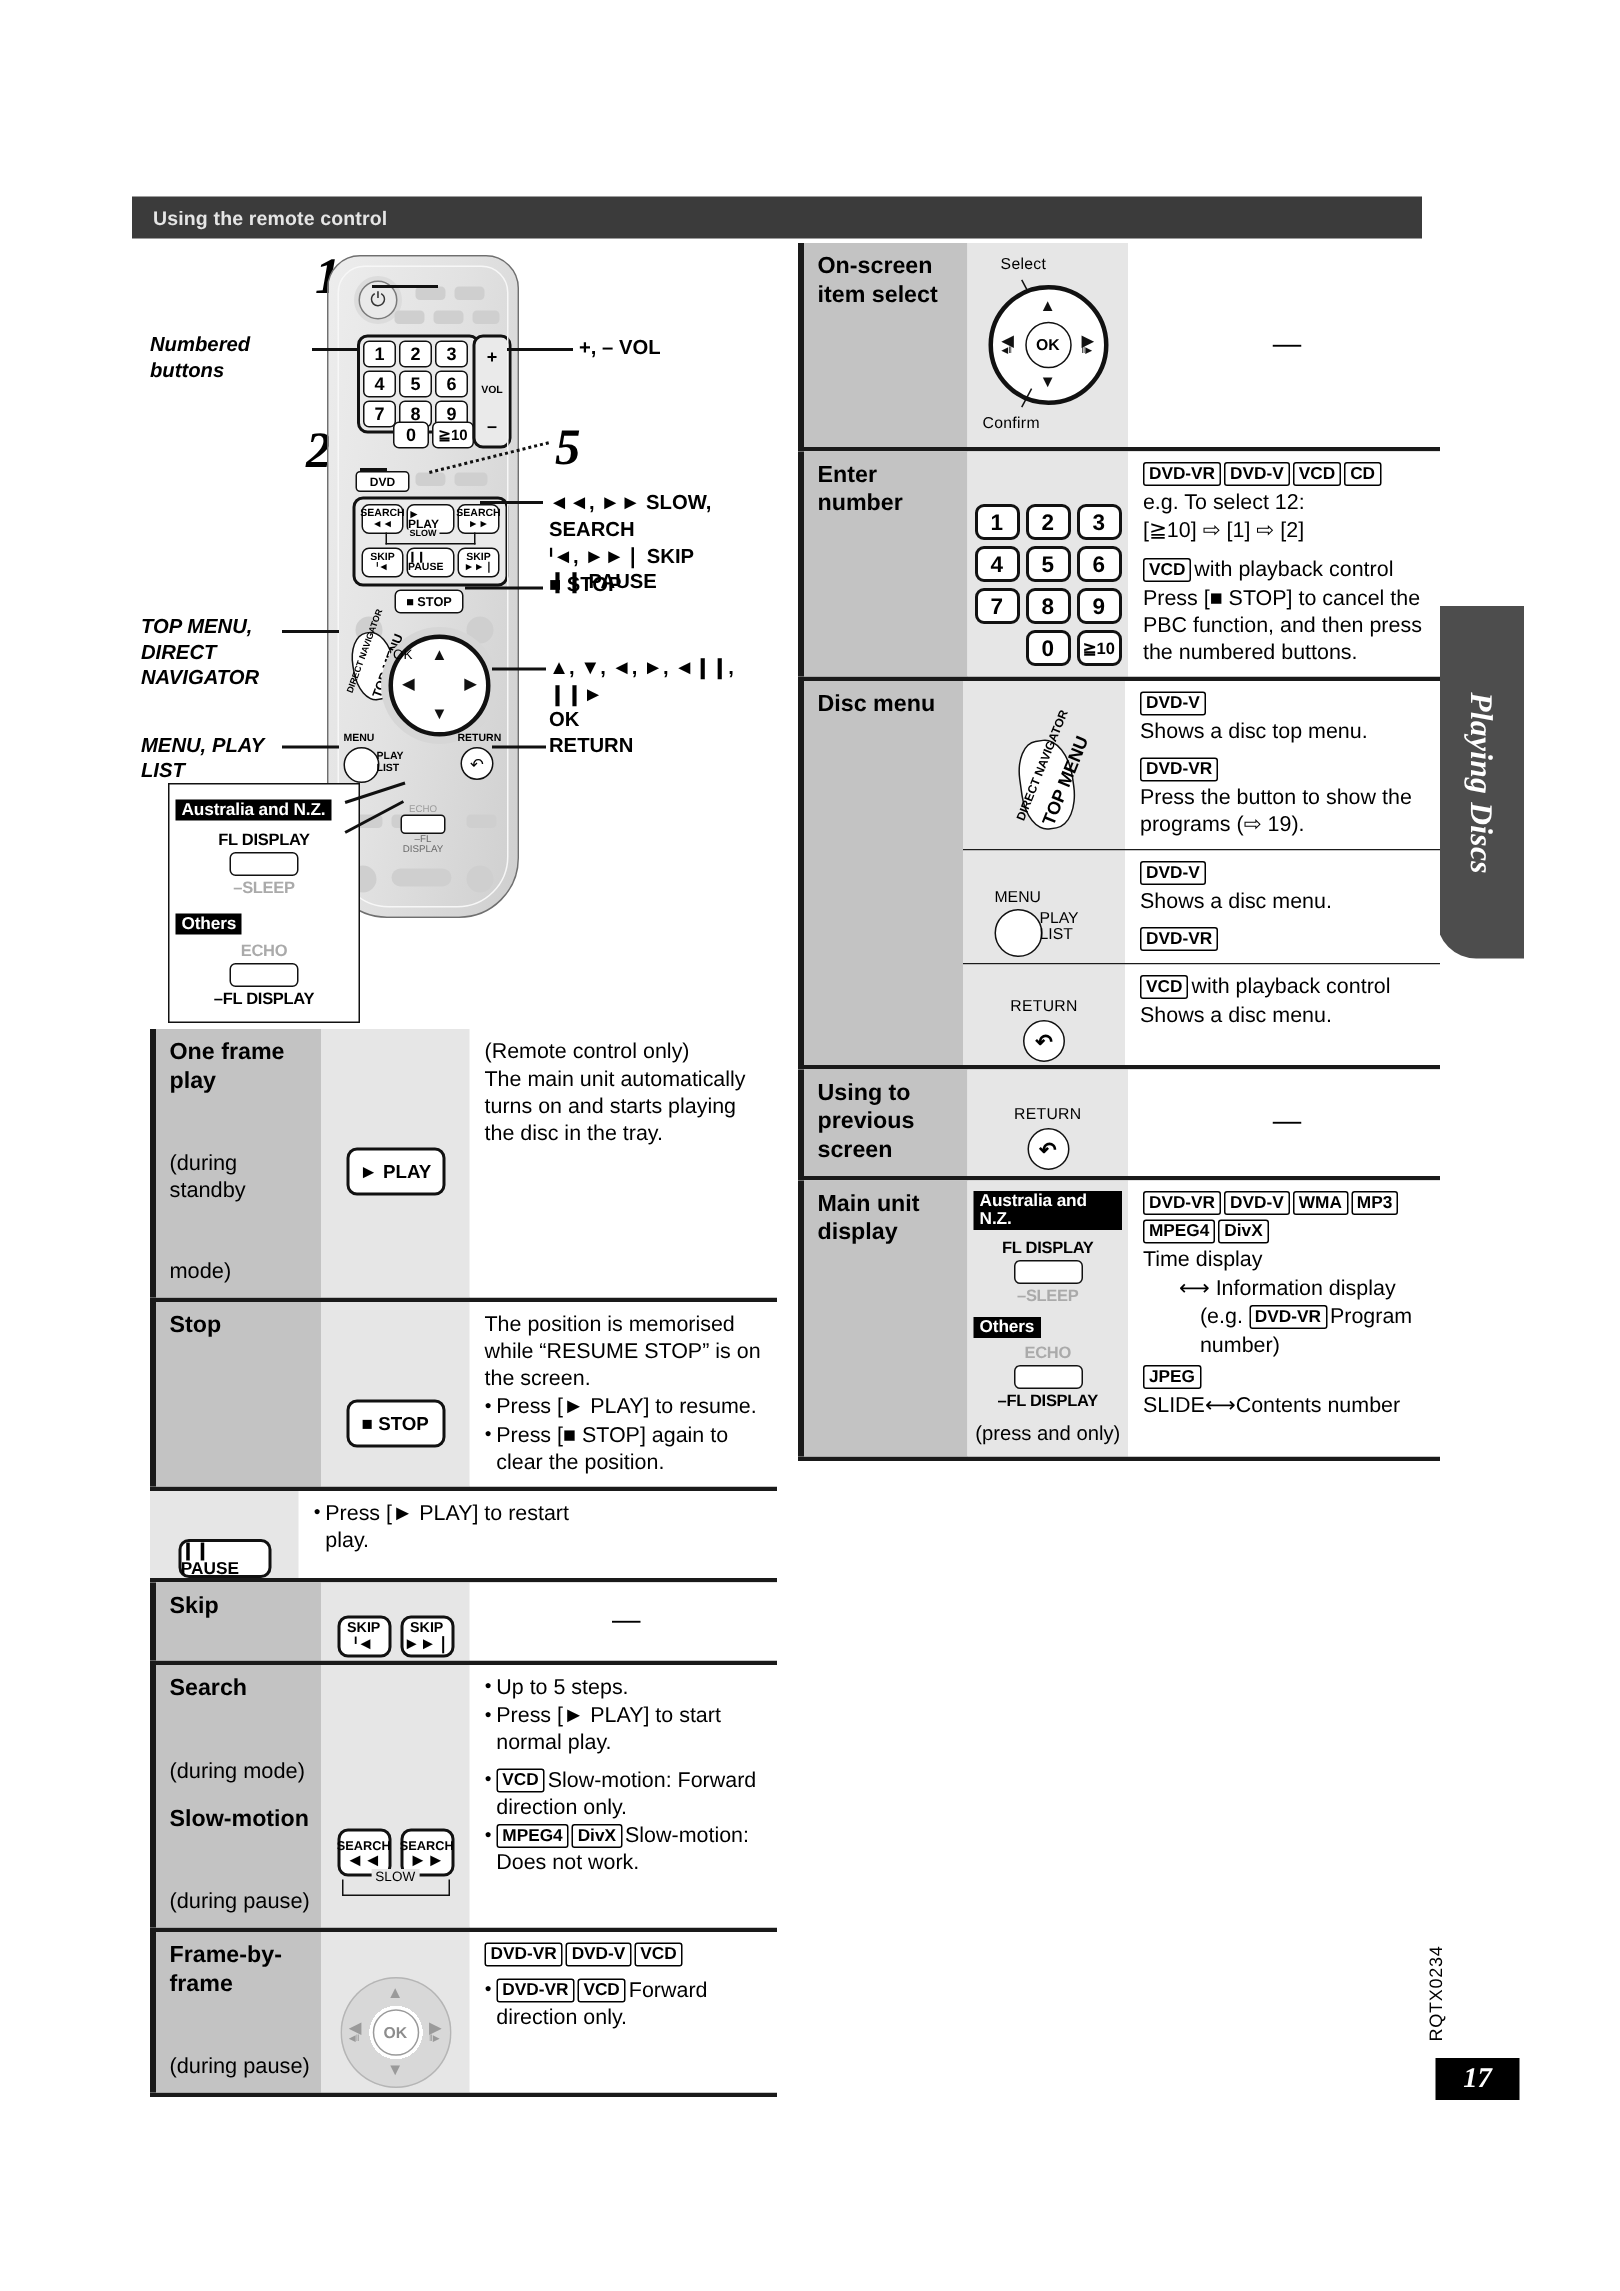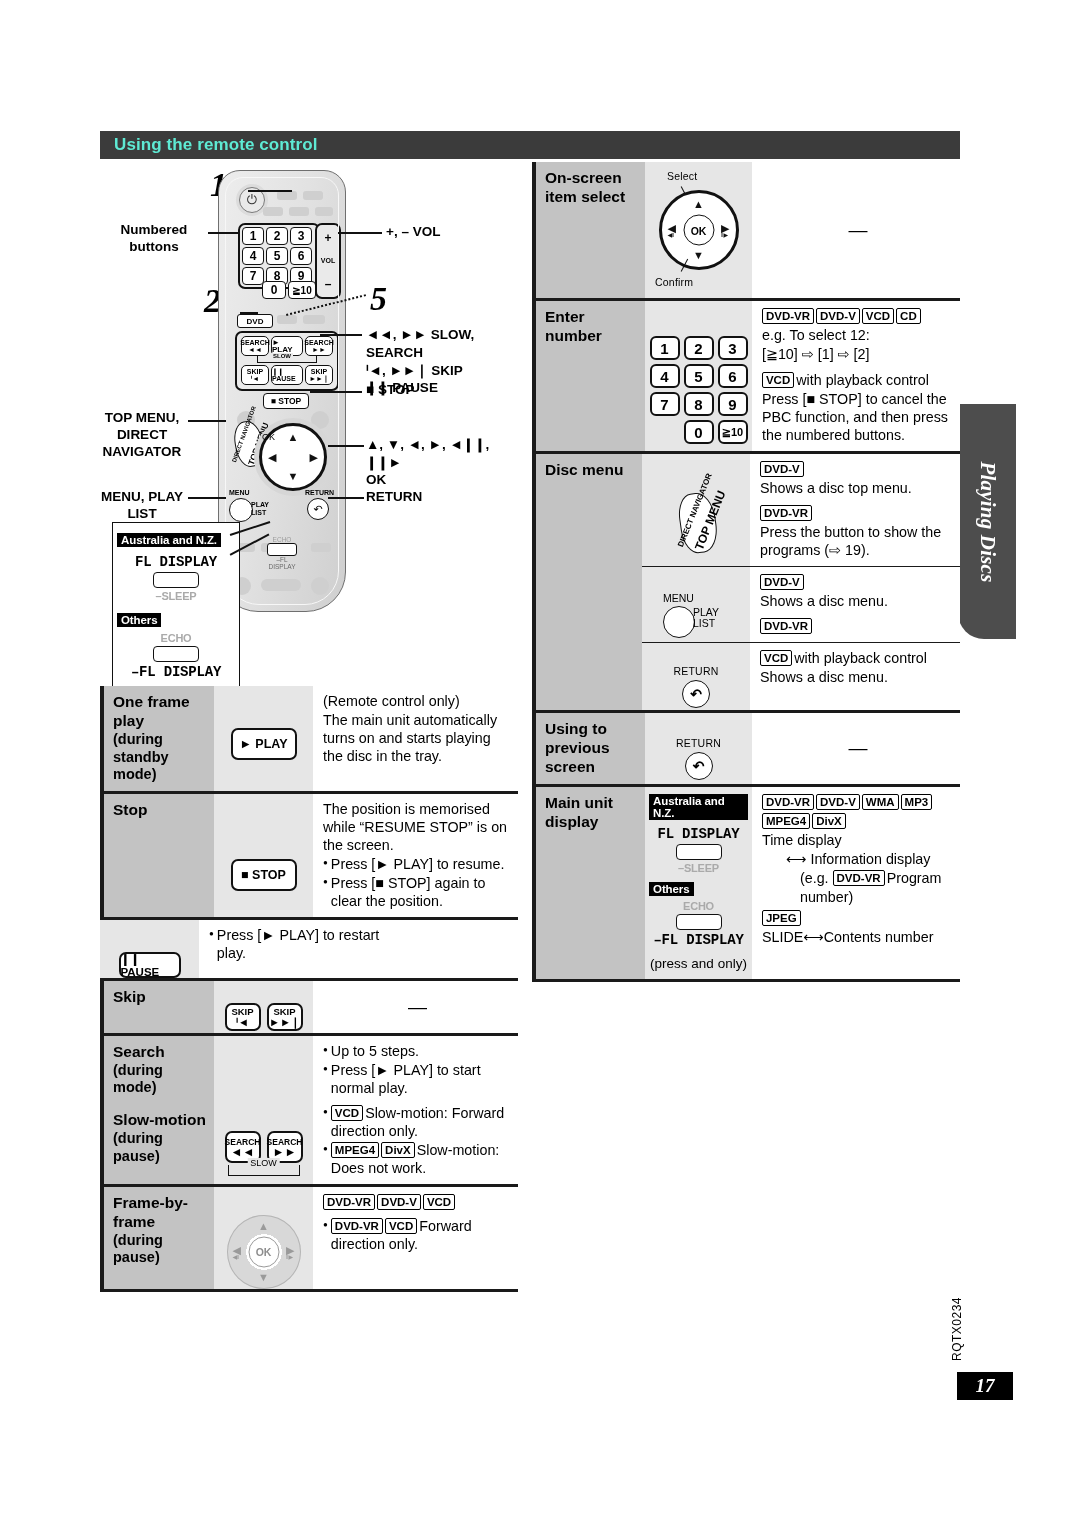--- a/index.html
+++ b/index.html
@@ -5,23 +5,23 @@
   html,body{margin:0;padding:0;}
   body{
     width:1080px;height:1527px;position:relative;background:#fff;
     font-family:"Liberation Sans", sans-serif;color:#000;
     -webkit-font-smoothing:antialiased;
   }
   .page{position:absolute;left:0;top:0;width:1080px;height:1527px;overflow:hidden;}
 
   
   .sec-header{
-    position:absolute;left:100px;top:131px;width:860px;height:28px;
-    background:#3b3b3b;color:#5eead4;
-    font-size:17px;font-weight:bold;letter-spacing:.1px;
+    position:absolute;left:88px;top:131px;width:860px;height:28px;
+    background:#3b3b3b;color:#e5e5e5;
+    font-size:13px;font-weight:bold;letter-spacing:.1px;
     display:flex;align-items:center;padding-left:14px;box-sizing:border-box;
   }
 
   
   .side-tab{
     position:absolute;left:958px;top:404px;width:58px;height:235px;
     background:#4d4d4d;border-radius:0 0 0 26px;
   }
   .side-tab span{
     position:absolute;left:50%;top:50%;
@@ -42,21 +42,21 @@
     font-size:19px;display:flex;align-items:center;justify-content:center;
     font-family:"Liberation Serif",serif;
   }
 
   
   .tbl{position:absolute;}
   .row{position:relative;display:flex;border-bottom:3px solid #1a1a1a;background:#fff;}
   .row:first-child{border-top:0;}
   .c-label{background:#c3c3c3;border-left:4px solid #1a1a1a;box-sizing:border-box;
            padding:7px 6px 7px 9px;font-weight:bold;font-size:15.5px;line-height:1.22;}
-  .c-label .sub{font-weight:bold;font-size:14.5px;}
+  .c-label .sub{font-weight:normal;font-size:14.5px;margin-top:37px;}
   .c-icon{background:#e6e6e6;box-sizing:border-box;position:relative;}
   .c-desc{background:#fff;box-sizing:border-box;padding:6px 6px 6px 10px;
           font-size:14.3px;line-height:1.26;}
   .c-desc p{margin:0 0 1px 0;}
   .bullet{display:flex;gap:3px;}
   .bullet::before{content:"\25CF";font-size:8px;line-height:1.95;}
   .dash{display:flex;align-items:center;justify-content:center;height:100%;
         font-size:19px;color:#000;}
 
   
@@ -135,21 +135,21 @@
   .menu-glyph .circ{position:absolute;left:4px;top:14px;width:30px;height:30px;
                     border-radius:50%;border:1.8px solid #111;background:#fff;}
   .menu-glyph .lm{position:absolute;left:4px;top:0;font-size:10.5px;}
   .menu-glyph .rm{position:absolute;left:34px;top:15px;font-size:10.5px;line-height:11.5px;}
 
   
   .region-block{font-size:11px;text-align:center;}
   .region-tag{display:inline-block;background:#000;color:#fff;font-weight:bold;
               font-size:11.5px;padding:1px 4px;letter-spacing:-.1px;}
   .fl-btn{width:44px;height:14px;border:1.8px solid #111;border-radius:4px;background:#fff;margin:2px auto;}
-  .lbl-dark{font-size:14px;font-weight:bold;letter-spacing:-.2px;font-family:Liberation Mono, monospace;}
+  .lbl-dark{font-size:11px;font-weight:bold;letter-spacing:-.2px;}
   .lbl-grey{font-size:11px;color:#aaa;font-weight:bold;letter-spacing:-.2px;}
 
   
   #remote-fig{position:absolute;left:100px;top:162px;width:420px;height:510px;}
   .rc-body{
     position:absolute;left:118px;top:8px;width:126px;height:440px;
     background:linear-gradient(100deg,#ededed 0%,#e2e2e2 45%,#cfcfcf 100%);
     border:1.6px solid #6f6f6f;border-radius:22px 22px 40px 40px;
   }
   .rc-body::after{
@@ -195,21 +195,21 @@
   .echo-rc .b{font-size:6.5px;color:#6a6a6a;}
   .rc-round{position:absolute;width:18px;height:18px;border-radius:50%;background:#cfcfcf;}
   .rc-oval{position:absolute;width:40px;height:12px;border-radius:7px;background:#cfcfcf;}
 
   
   .step{position:absolute;font-family:"Liberation Serif",serif;font-style:italic;
         font-weight:bold;font-size:34px;}
   
   .ld{position:absolute;background:#111;height:1.6px;}
   .callout{position:absolute;font-size:13.5px;font-weight:bold;line-height:1.25;}
-  .callout.r{text-align:center;}
+  .callout.r{text-align:left;font-style:italic;}
 
   
   .aus-box{position:absolute;left:12px;top:360px;width:118px;
            border:1.6px solid #111;background:#fff;padding:7px 4px 9px;text-align:center;}
 </style>
 </head>
 <body>
 
 <div class="page">
 

